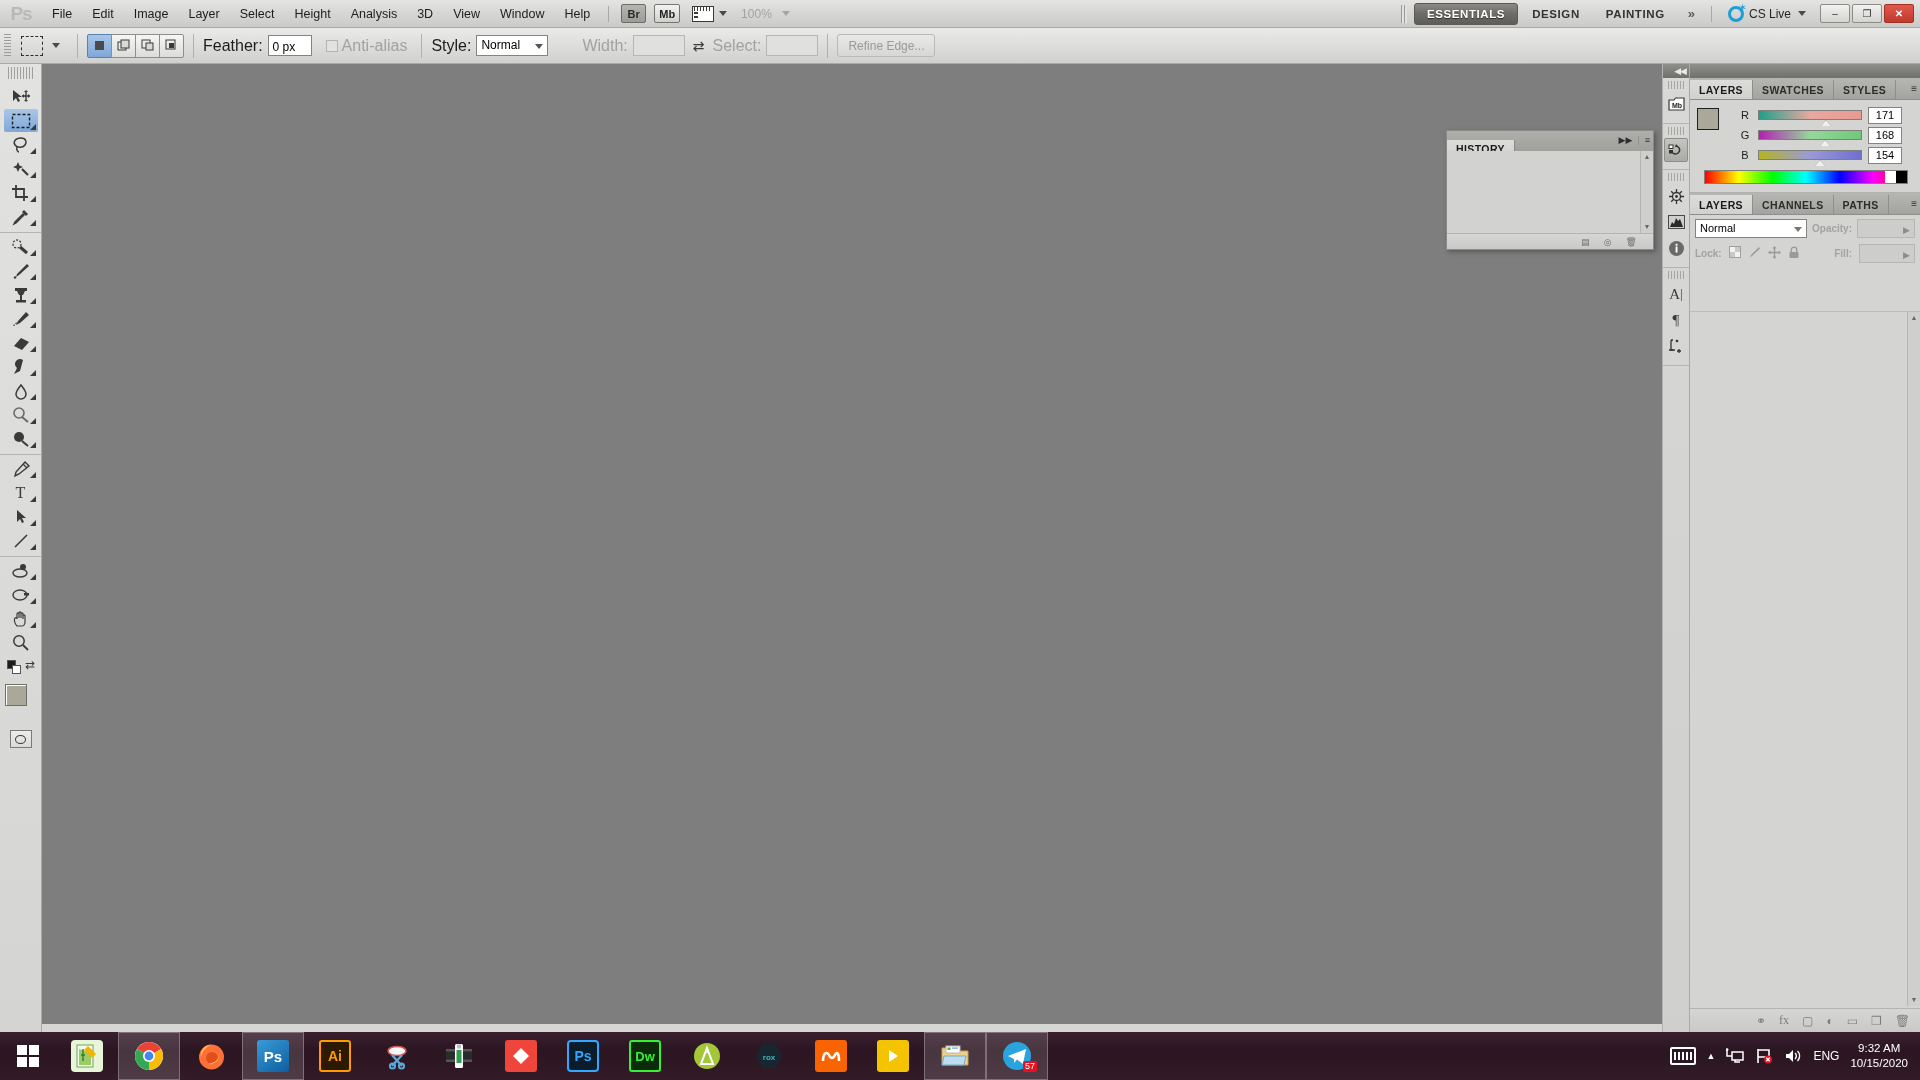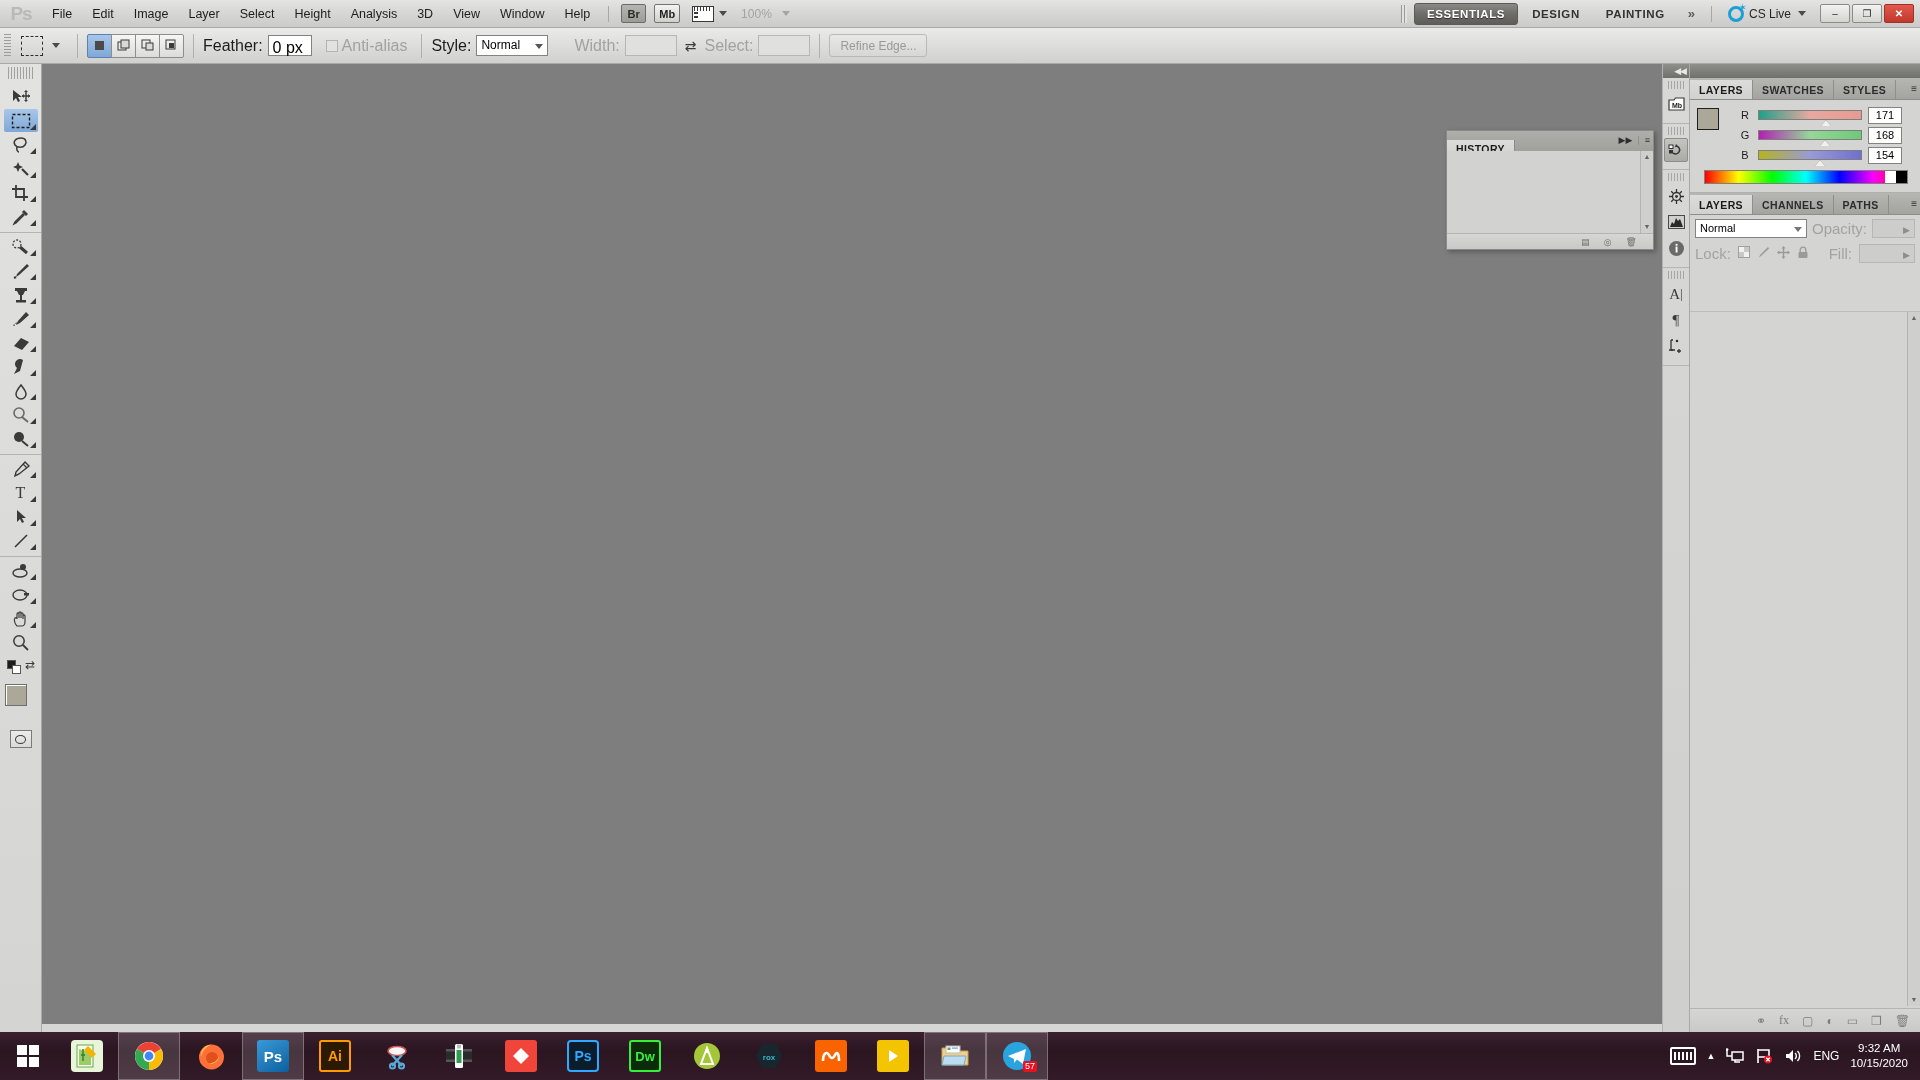--- a/index.html
+++ b/index.html
@@ -108,21 +108,21 @@
     width: 25px; height: 24px; border: 1px solid #8e8e8c; margin-left: -1px;
     background: linear-gradient(180deg,#f6f6f4,#dcdcda);
     display: flex; align-items: center; justify-content: center;
   }
   .sm:first-child { margin-left: 0; border-radius: 2px 0 0 2px;}
   .sm:last-child { border-radius: 0 2px 2px 0;}
   .sm.on { background: linear-gradient(180deg,#a8c6e8,#7fa8d8); border-color:#5b82ae;}
   .ob-label { font-size: 16px; color: #1d1d1d; margin-right: 5px; }
   .ob-label.dim { color: #a2a2a0; }
   .ob-input {
-    height: 21px; border: 1px solid #84847f; background: #fff; font-size: 16px;
+    height: 21px; border: 1px solid #84847f; background: #fff; font-size: 12px;
     padding: 2px 4px; line-height: 19px; color: #000;
   }
   .ob-input.dim { background: #e0e0de; border-color: #b6b6b3; color: #9e9e9c; }
   .ob-select {
     height: 21px; border: 1px solid #84847f; background: #fff; font-size: 12px;
     padding: 0 18px 0 4px; line-height: 19px; position: relative; min-width: 70px;
   }
   .ob-select .ar {
     position: absolute; right: 4px; top: 8px;
     width:0;height:0;border-left:4px solid transparent;border-right:4px solid transparent;border-top:5px solid #555;
@@ -251,21 +251,21 @@
   .cp-ramp .bk { position: absolute; right: 0; top: 0; bottom: 0; width: 11px; background:#000;}
 
   
   .ly-row { display: flex; align-items: center; padding: 4px 5px; gap: 5px; }
   .ly-select {
     flex: 0 0 112px; height: 19px; border: 1px solid #84847f; background: #fff;
     font-size: 11px; line-height: 17px; padding: 0 16px 0 4px; position: relative;
   }
   .ly-select .ar { position:absolute; right:4px; top:7px; width:0;height:0;
     border-left:4px solid transparent;border-right:4px solid transparent;border-top:5px solid #777; }
-  .ly-dimlabel { font-size: 15px; color: #a3a3a1; }
+  .ly-dimlabel { font-size: 10px; color: #a3a3a1; font-weight: bold; }
   .ly-dimfield {
     flex: 1; height: 19px; border: 1px solid #b6b6b3; background: #cdcdcb; position: relative;
   }
   .ly-dimfield .ar { position:absolute; right:4px; top:5px; font-size:9px; color:#8d8d8b;}
   .ly-lockrow { display: flex; align-items: center; padding: 2px 5px 5px 5px; gap: 7px; }
   .ly-lockicon { font-size: 12px; color: #a3a3a1; }
   .ly-list { position: absolute; left: 0; right: 0; top: 118px; bottom: 26px; background: #d4d4d2;
     border-top: 1px solid #bdbdbb; }
   .ly-btnrow {
     position: absolute; left: 0; right: 0; bottom: 0; height: 24px;
@@ -426,21 +426,21 @@
     </div>
 
     <div class="ob-sep"></div>
 
     <div class="ob-label">Style:</div>
     <div class="ob-select" style="width:72px">
       <span>Normal</span>
       <span class="ar"></span>
     </div>
 
-    <div class="ob-label dim" style="margin-left:26px">Width:</div>
+    <div class="ob-label dim" style="margin-left:34px">Width:</div>
     <div class="ob-input dim" style="width:52px"></div>
     <div class="swap-ic">⇄</div>
     <div class="ob-label dim">Select:</div>
     <div class="ob-input dim" style="width:52px"></div>
 
     <div class="ob-sep"></div>
     <div class="ob-btn">Refine Edge...</div>
   </div>
 
   <div class="toolbox">

